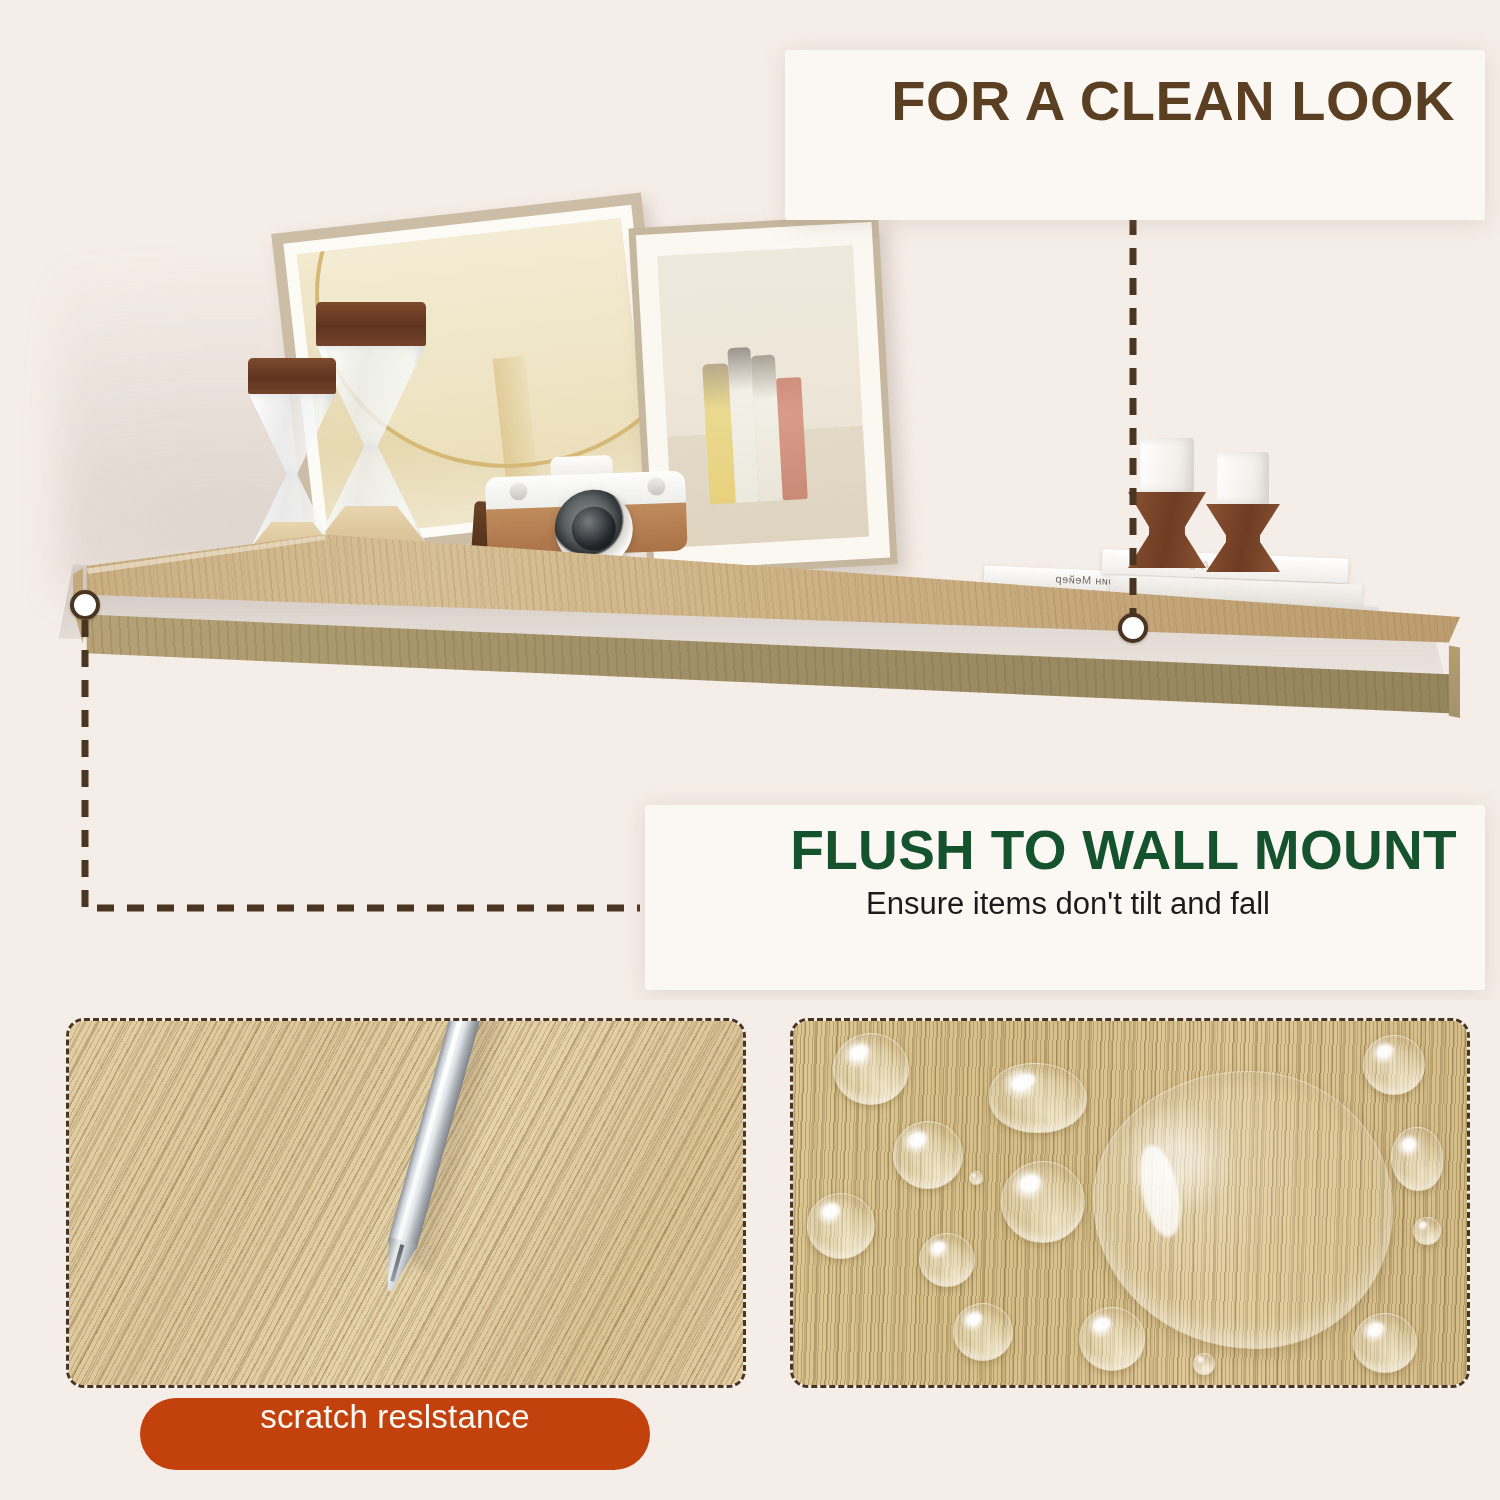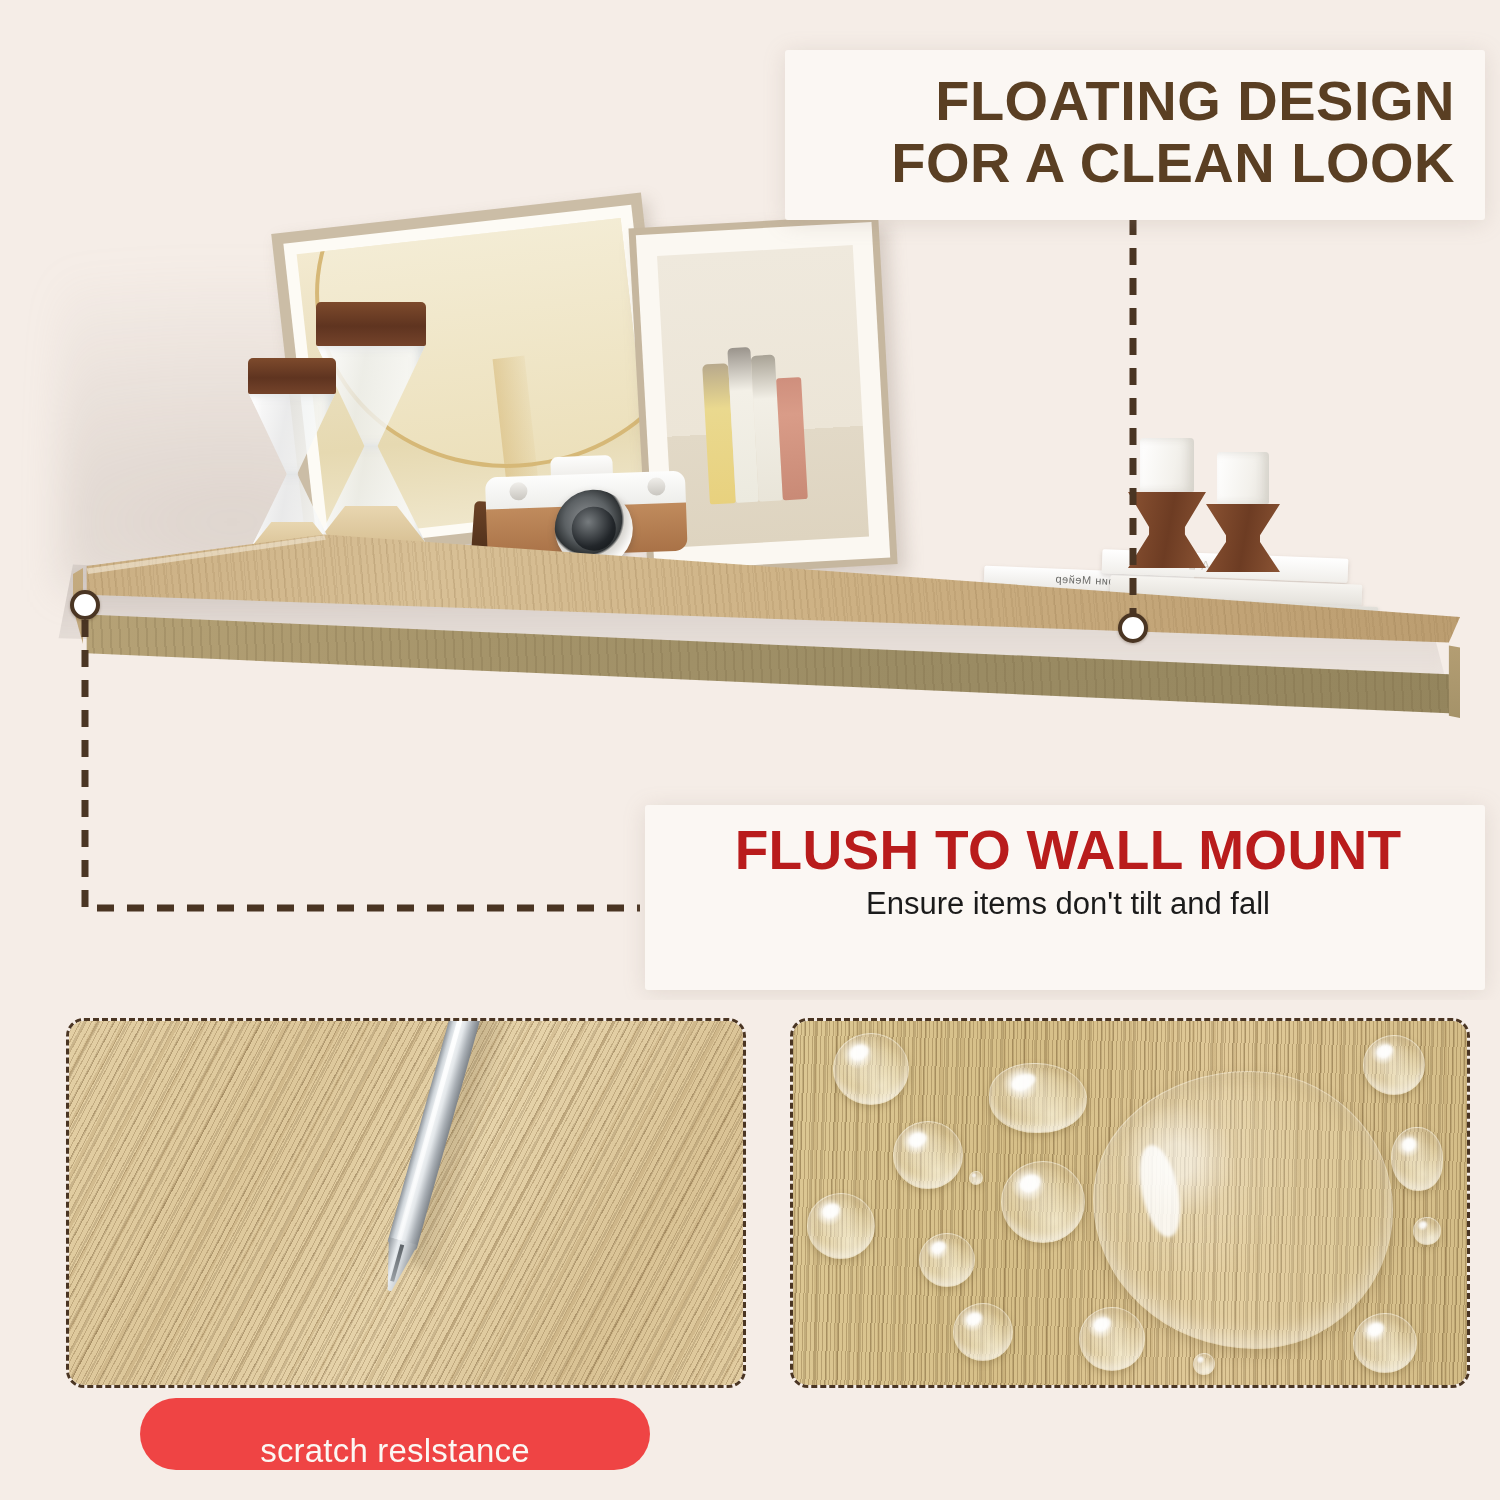--- a/index.html
+++ b/index.html
@@ -193,22 +193,22 @@
     box-shadow:0 3px 22px rgba(160,142,126,.22);
   }
   .card-top{ left:785px; top:50px; width:700px; height:170px; padding:20px 30px 0 40px; }
   .card-bottom{ left:645px; top:805px; width:840px; height:185px; padding:16px 28px 0 34px; }
 
   .h1{
     font-size:56px; line-height:1.10; font-weight:bold; color:#5A3F23;
     letter-spacing:.5px; text-align:right;
   }
   .h2{
-    font-size:55px; line-height:1.08; font-weight:bold; color:#b91c1c;
-    letter-spacing:.3px; text-align:center;
+    font-size:55px; line-height:1.08; font-weight:bold; color:#14532d;
+    letter-spacing:.3px; text-align:right;
   }
   .sub{
     font-size:31px; line-height:1.18; color:#1b1b1b; text-align:center; margin-top:6px;
   }
 
   
   .panel{
     position:absolute; width:680px; height:370px; top:1018px;
     border:3px dashed #4A3523; border-radius:18px; overflow:hidden;
   }
@@ -290,22 +290,22 @@
     border:1px solid rgba(255,255,255,.30);
   }
   .bigdrop::after{
     content:""; position:absolute; left:16%; top:26%; width:12%; height:34%;
     border-radius:50%; background:rgba(255,255,255,.80); filter:blur(1.5px);
     transform:rotate(-12deg);
   }
 
   
   .pill{
-    position:absolute; height:72px; border-radius:36px; background:#ef4444;
-    color:#FBF7F3; font-size:33px; display:flex; align-items:flex-end; justify-content:center;
+    position:absolute; height:72px; border-radius:36px; background:#c2410c;
+    color:#FBF7F3; font-size:33px; display:flex; align-items:flex-start; justify-content:center;
     letter-spacing:.2px;
   }
   .pill-left{ left:140px; top:1398px; width:510px; }
   .pill-right{ left:860px; top:1398px; width:500px; }
 </style>
 </head>
 <body>
 
 <div class="stage">
 
@@ -397,21 +397,20 @@
 
     <svg class="callout-svg" viewBox="0 0 1500 1000">
       <path d="M1133 218 L1133 620" fill="none" stroke="#4A3523" stroke-width="7" stroke-dasharray="17 13"></path>
       <path d="M85 620 L85 908 L640 908" fill="none" stroke="#4A3523" stroke-width="7" stroke-dasharray="17 13"></path>
     </svg>
 
     <div class="dot dot-left"></div>
     <div class="dot dot-right"></div>
 
     <div class="card card-top">
-      <div class="h1">FLOATING DESIGN</div>
       <div class="h1">FOR A CLEAN LOOK</div>
     </div>
 
     <div class="card card-bottom">
       <div class="h2">FLUSH TO WALL MOUNT</div>
       <div class="sub">Ensure items don't tilt and fall</div>
     </div>
   </div>
 
   <div class="panel panel-left">

